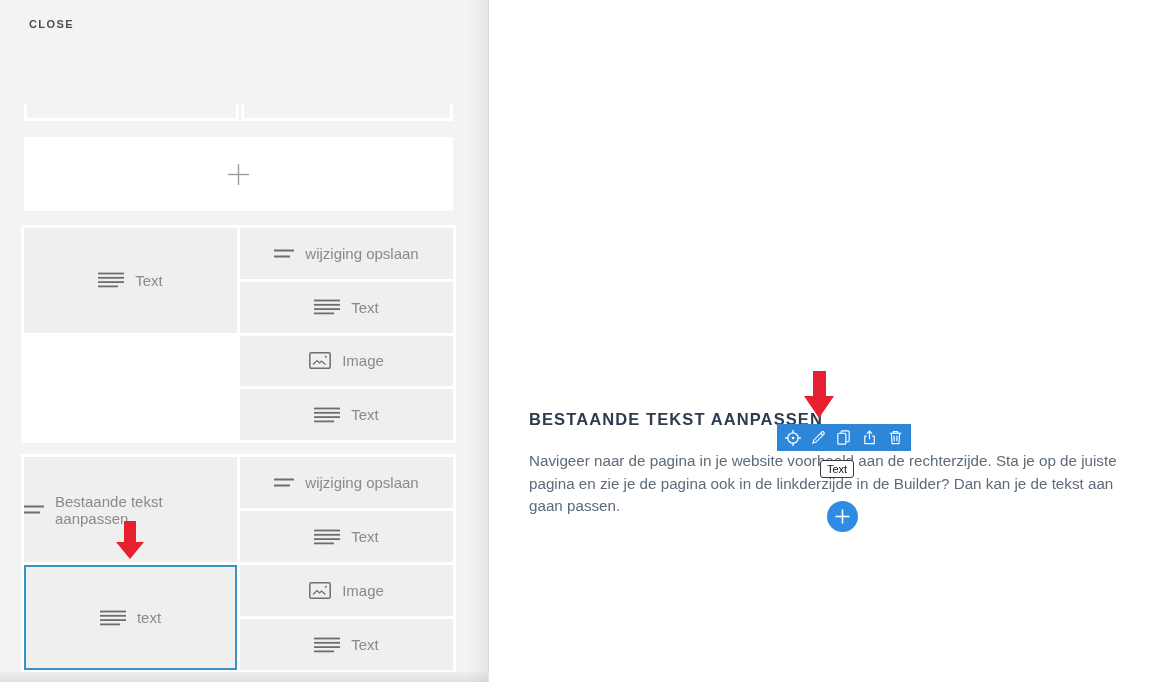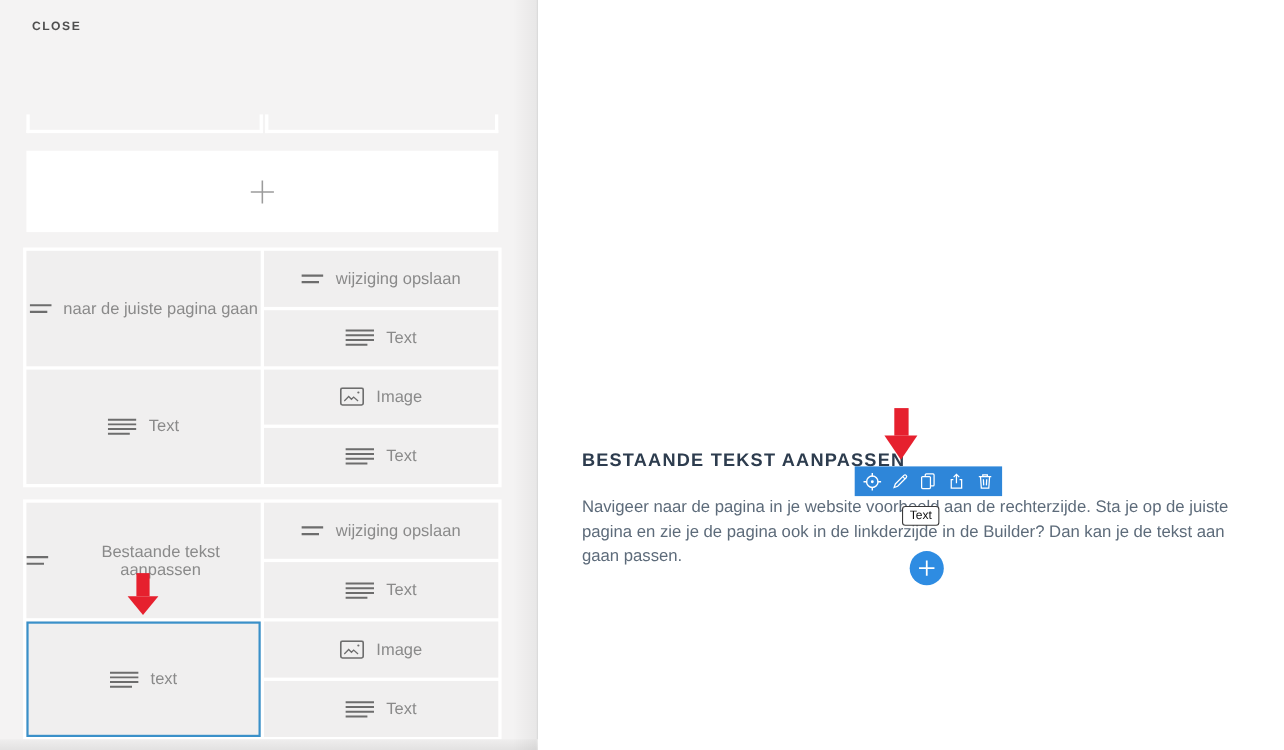--- a/index.html
+++ b/index.html
@@ -20,21 +20,21 @@
   .partial-cell.p-left  { left:24px;  width:215px; }
   .partial-cell.p-right { left:241px; width:212px; }
 
   .add-box { position:absolute; left:24px; top:137px; width:429px; height:74px; background:#fff;
              display:flex; align-items:center; justify-content:center; cursor:pointer; }
 
   .group { position:absolute; left:21px; width:435px; background:#fff; padding:3px;
            display:grid; grid-template-columns:1fr 1fr; gap:3px; }
   .group-1 { top:225px; height:218px; }
   .group-2 { top:454px; height:219px; }
-  .gcol { display:grid; gap:3px;text-align:center; }
+  .gcol { display:grid; gap:3px; }
   .gcol.two  { grid-template-rows:1fr 1fr; }
   .gcol.four { grid-template-rows:1fr 1fr 1fr 1fr; }
   .cell { background:#f0efef; display:flex; align-items:center; justify-content:center;
           gap:11px; color:#8a8a8a; font-size:15px; cursor:pointer; }
   .cell.selected { border:2px solid #3a90c9; }
   .cell svg { flex:0 0 auto; display:block; }
 
   .panel-bottom { position:absolute; left:0; top:672px; width:489px; height:10px;
                   background:linear-gradient(#efeeee,#e2e1e1); }
 
@@ -79,27 +79,20 @@
     <div class="add-box">
       <svg width="25" height="25" viewBox="0 0 25 25" fill="none" stroke="#9b9b9b" stroke-width="1.4">
         <line x1="12.5" y1="2" x2="12.5" y2="23"></line>
           <line x1="2" y1="12.5" x2="23" y2="12.5"></line>
       </svg>
     </div>
 
     <div class="group group-1">
       <div class="gcol two">
         <div class="cell">
-          <svg width="20" height="11" viewBox="0 0 20 11" fill="none" stroke="#6d6d6d" stroke-width="2">
-            <line x1="0" y1="2.5" x2="20" y2="2.5"></line>
-              <line x1="0" y1="8.5" x2="16" y2="8.5"></line>
-          </svg>
-          <span class="lbl">naar de juiste pagina gaan</span>
-        </div>
-        <div class="cell">
           <svg width="26" height="16" viewBox="0 0 26 16" fill="none" stroke="#6d6d6d" stroke-width="1.8">
             <line x1="0" y1="1.5" x2="26" y2="1.5"></line>
               <line x1="0" y1="5.8" x2="26" y2="5.8"></line>
             <line x1="0" y1="10.1" x2="26" y2="10.1"></line>
               <line x1="0" y1="14.4" x2="20" y2="14.4"></line>
           </svg>
           <span class="lbl">Text</span>
         </div>
       </div>
       <div class="gcol four">

